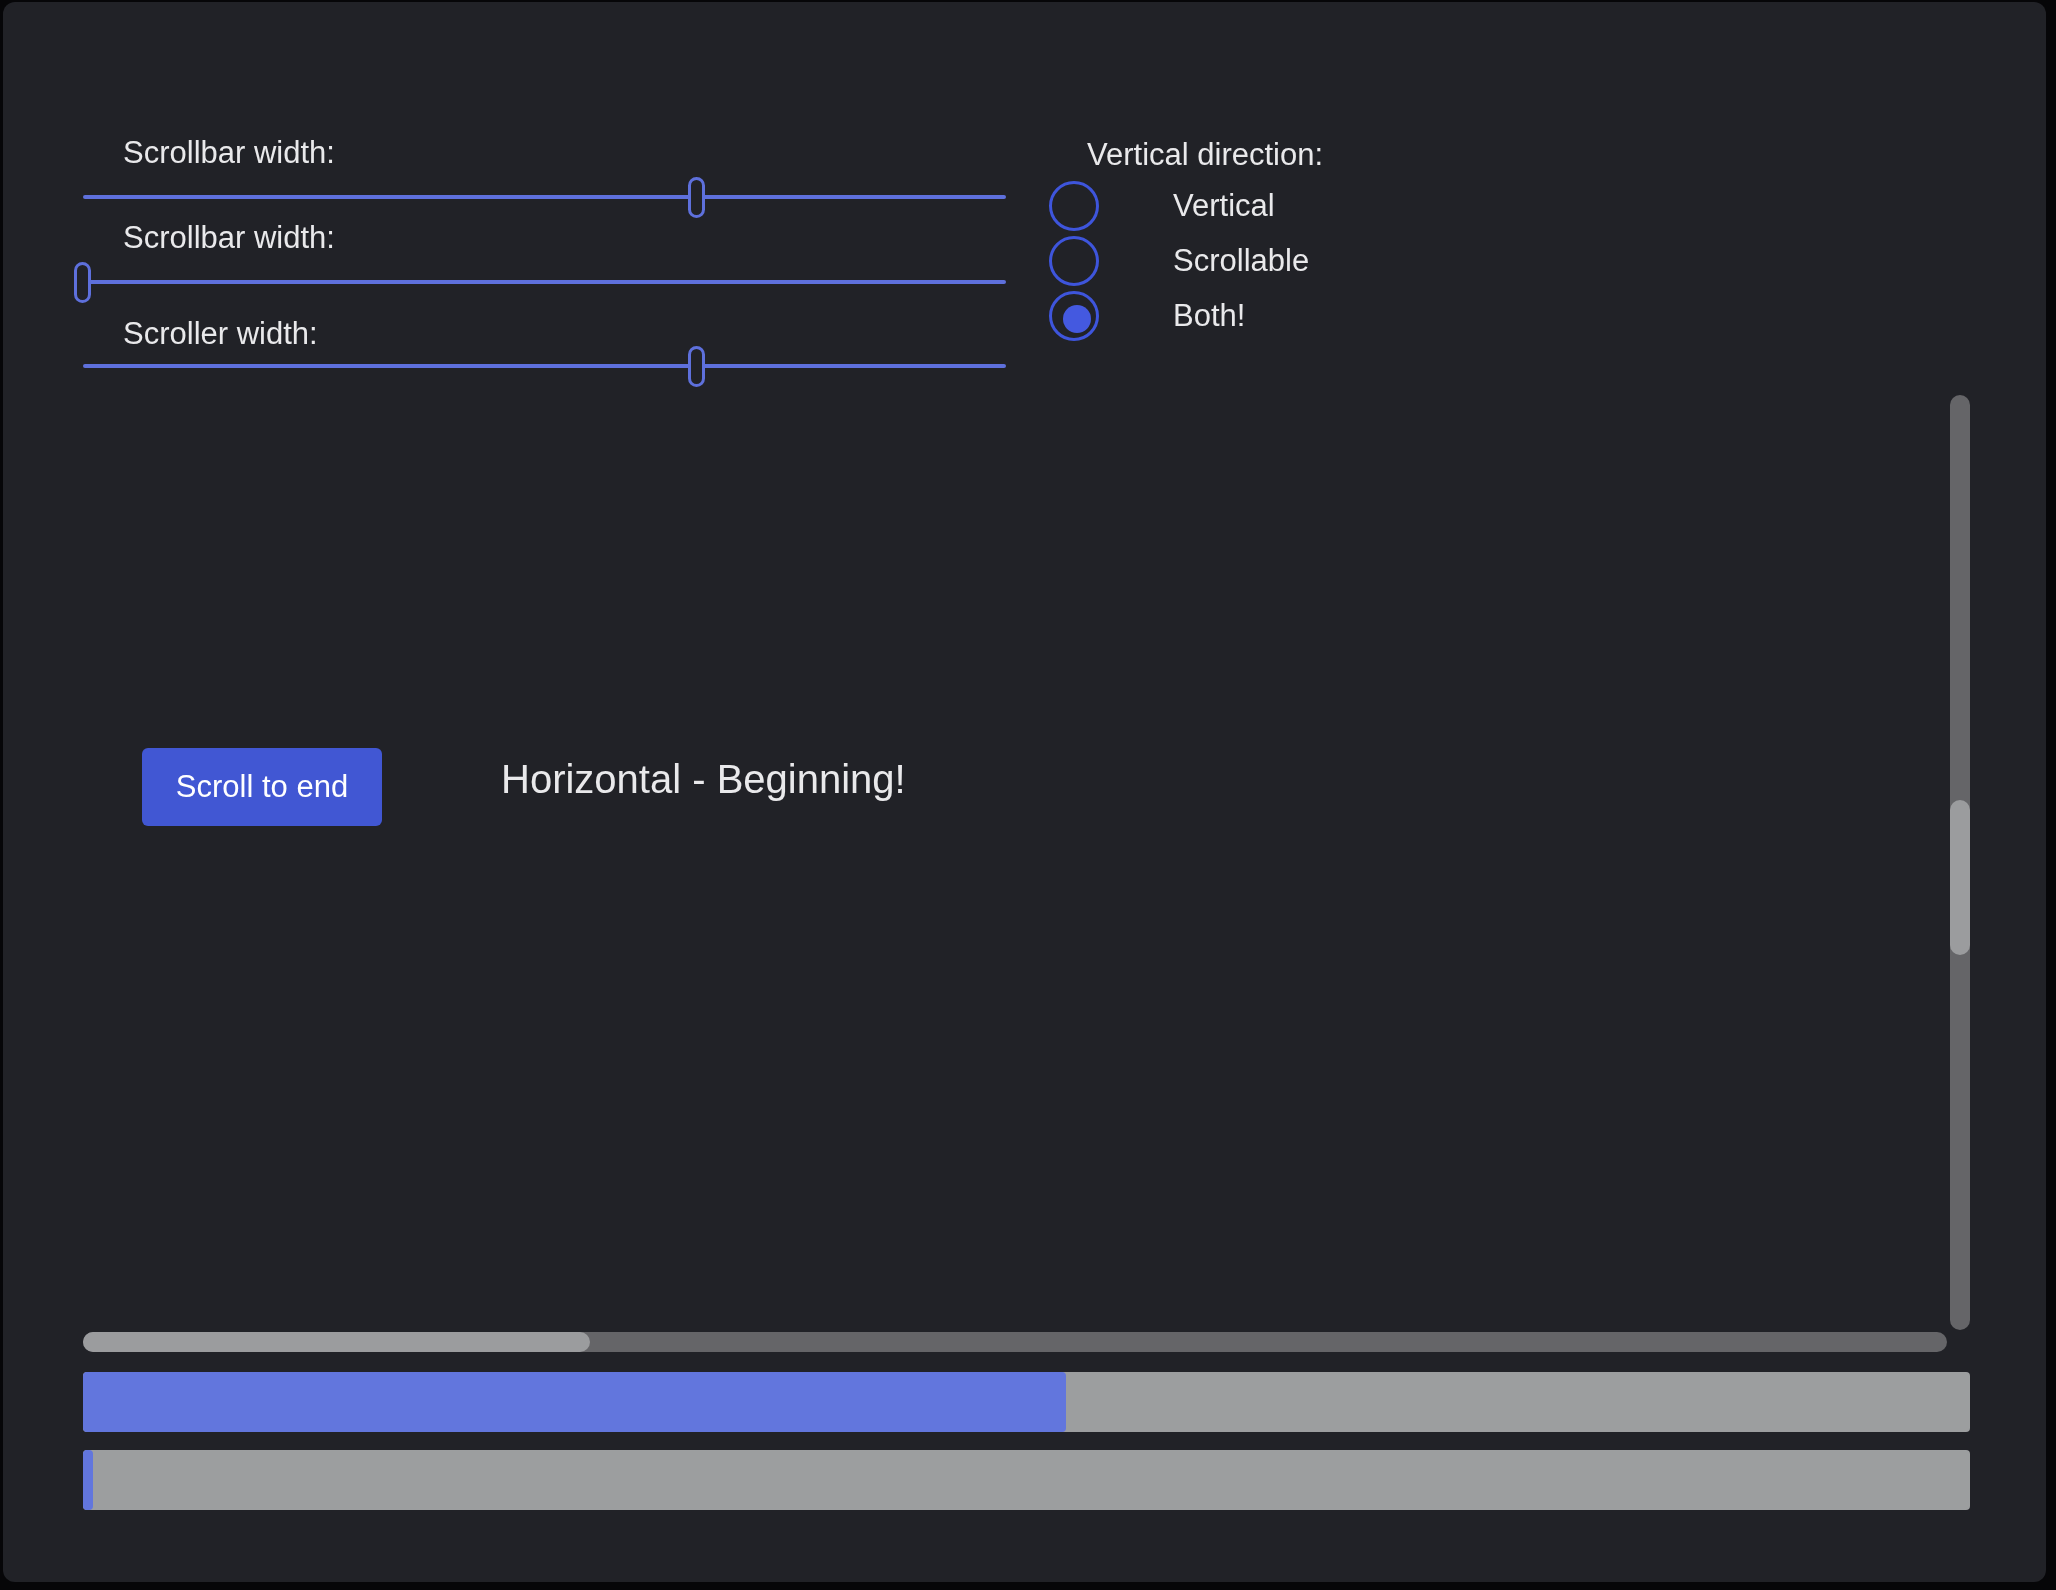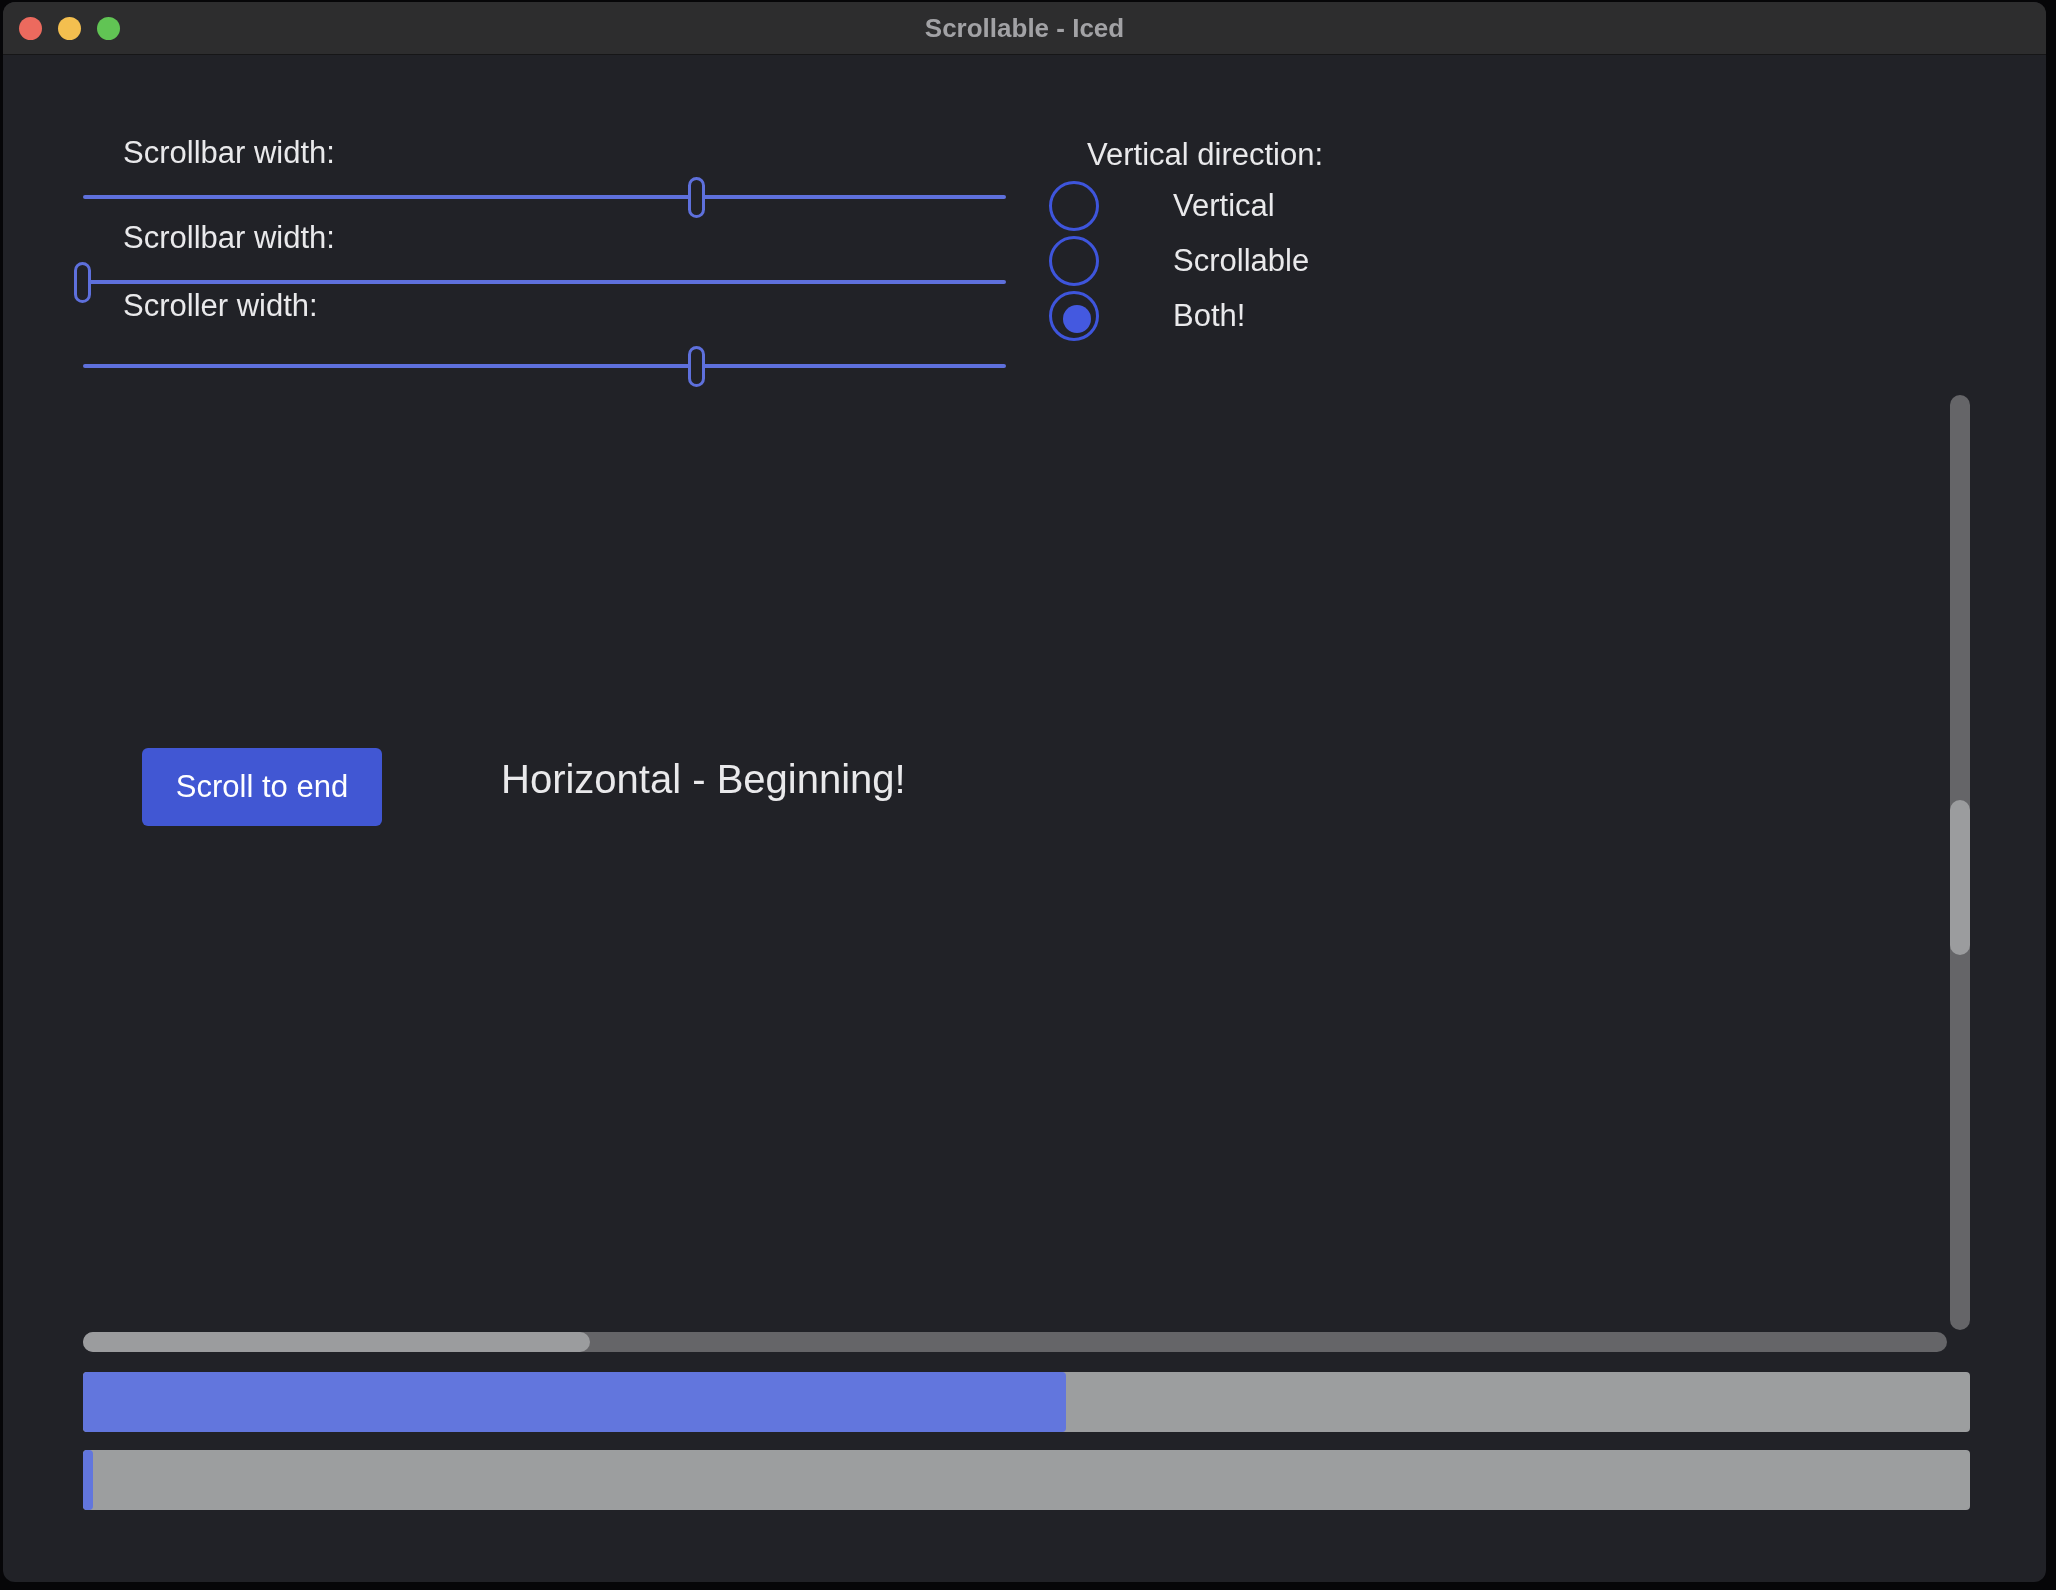--- a/index.html
+++ b/index.html
@@ -49,42 +49,34 @@
 
   
   .progress{position:absolute;left:80px;width:1887px;height:60px;background:#9c9e9f;border-radius:4px;}
   .progress .fill{position:absolute;left:0;top:0;height:60px;background:#6276dd;border-radius:4px;}
 </style>
 </head>
 <body>
 
 <div class="window">
 
-  <div class="titlebar">
-    <div class="lights">
-      <div class="light" style="background:#ec6a5e"></div>
-      <div class="light" style="background:#f4bf4f"></div>
-      <div class="light" style="background:#61c454"></div>
-    </div>
-    <div class="title">Scrollable - Iced</div>
-  </div>
 
   <div class="lbl" style="left:80px;top:131px">Scrollbar width:</div>
   <div class="slider" style="top:195px">
     <div class="rail"></div>
     <div class="handle" style="left: calc(66.5% - 9px);"></div>
   </div>
 
   <div class="lbl" style="left:80px;top:216px">Scrollbar width:</div>
   <div class="slider" style="top:280px">
     <div class="rail"></div>
     <div class="handle" style="left: calc(0% - 9px);"></div>
   </div>
 
-  <div class="lbl" style="left:80px;top:284px">Scroller width:</div>
+  <div class="lbl" style="left:80px;top:312px">Scroller width:</div>
   <div class="slider" style="top:364px">
     <div class="rail"></div>
     <div class="handle" style="left: calc(66.5% - 9px);"></div>
   </div>
 
   <div class="lbl" style="left:1044px;top:133px">Vertical direction:</div>
 
   <div class="radio-row" style="top:179px">
     <div class="radio-circle"></div>
     <div class="lbl">Vertical</div>

